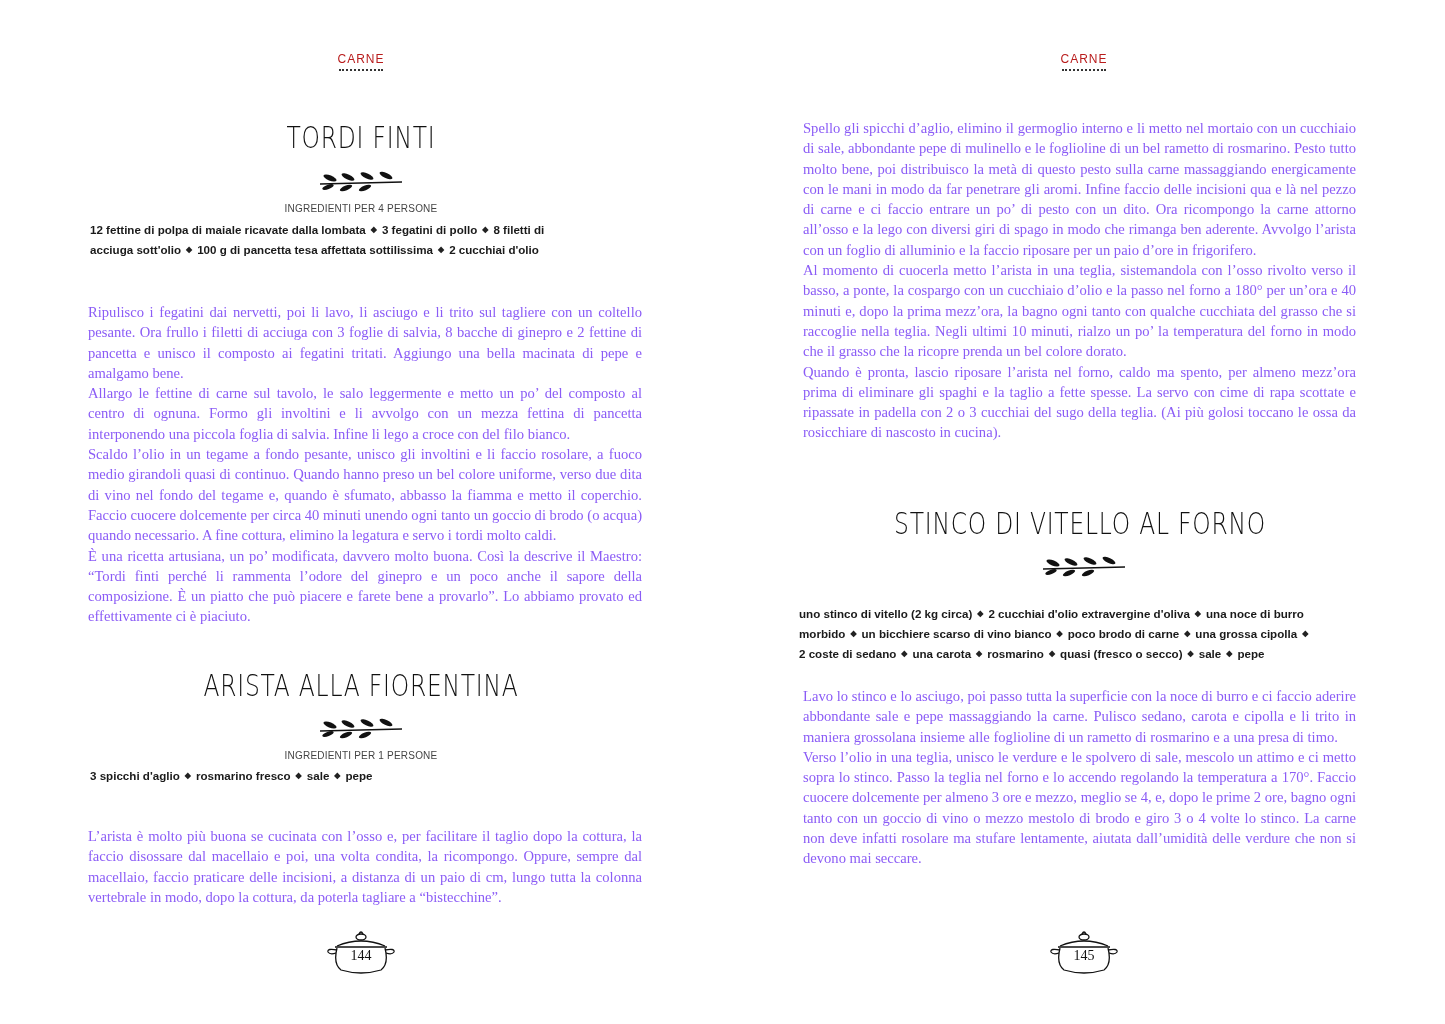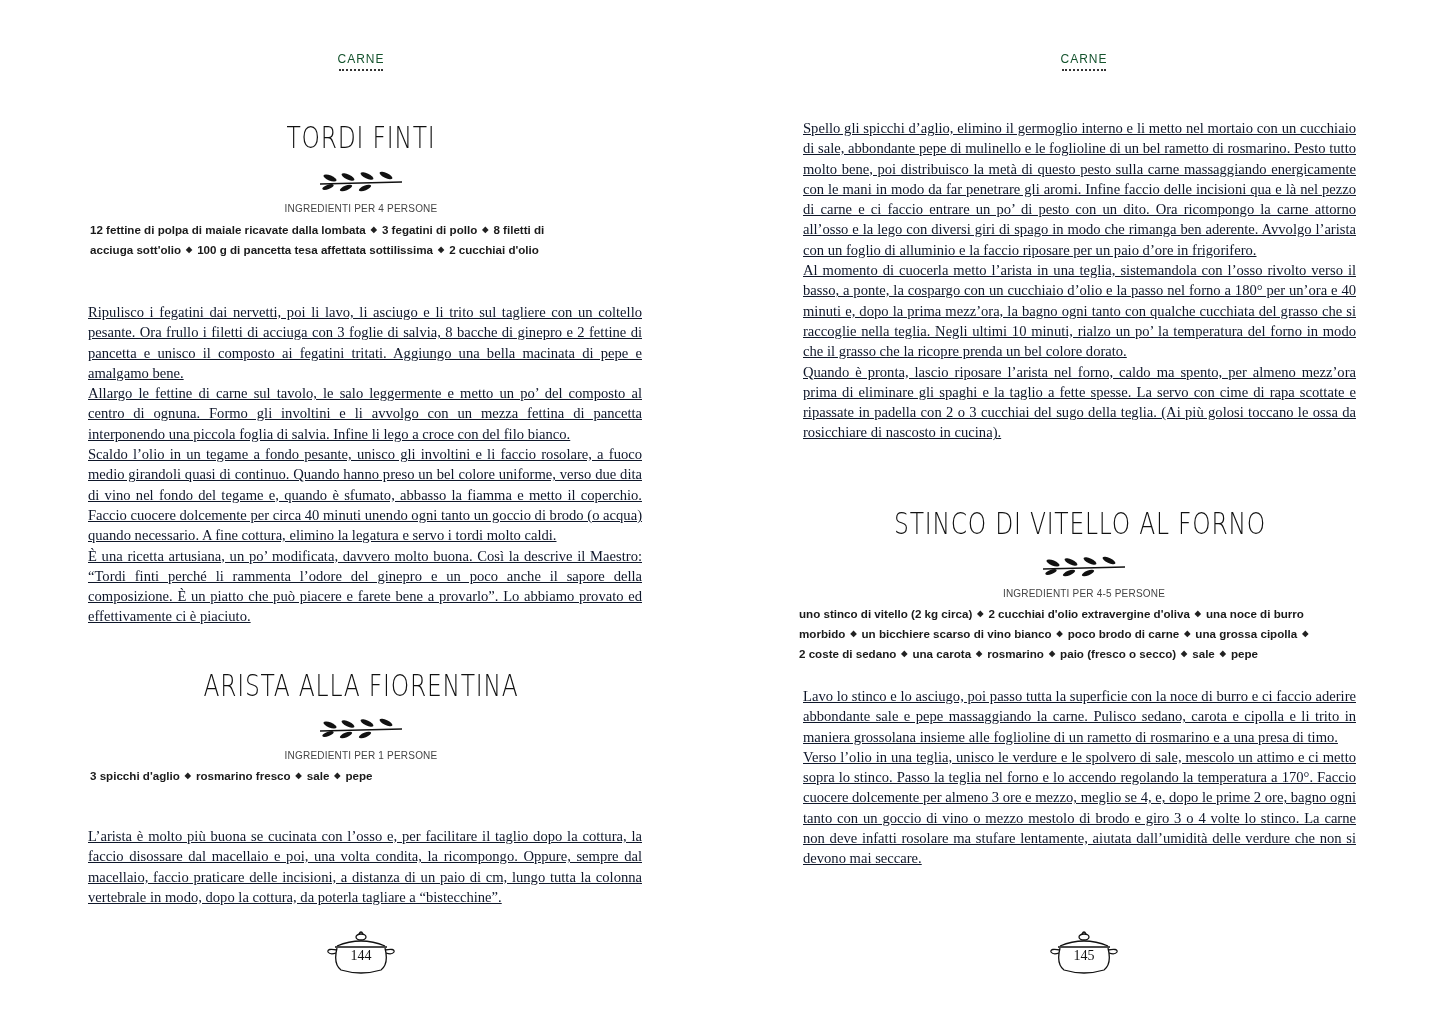--- a/index.html
+++ b/index.html
@@ -8,21 +8,21 @@
     color: #1a1a1a;
   }
   .page { position: absolute; top: 0; height: 1024px; }
   .page.left { left: 0; width: 722px; }
   .page.right { left: 723px; width: 722px; }
 
   .running-head {
     position: absolute; top: 49px; left: 0; width: 100%; text-align: center;
   }
   .running-head .rh-label {
-    font-family: "Liberation Sans", sans-serif; font-size: 12px; letter-spacing: 1px; color: #14532d;
+    font-family: "Liberation Sans", sans-serif; font-size: 12px; letter-spacing: 1px; color: #b91c1c;
     display: inline-block; padding-bottom: 3px;
   }
   .running-head .rh-dots {
     display: block; margin: 0 auto; width: 44px; height: 0; border-top: 2px dotted #333;
   }
 
   .recipe-title {
     position: absolute; left: 0; width: 100%; text-align: center;
     font-family: "DejaVu Sans", sans-serif; font-weight: 300; font-size: 30px;
     letter-spacing: 1px; transform: scaleX(0.78); color: #111;
@@ -35,21 +35,21 @@
   }
   .ing-list {
     position: absolute; text-align: left;
     font-family: "Liberation Sans", sans-serif; font-weight: bold; font-size: 11.6px; line-height: 20px; color: #1a1a1a;
   }
   .ing-list .sep { font-size: 8px; vertical-align: 2px; padding: 0 5px; color: #222; }
 
   .body-text {
     position: absolute;
     font-family: "Liberation Serif", serif; font-size: 14.6px; line-height: 20.3px;
-    color: #0f172a; text-align: justify; text-decoration: underline;
+    color: #8b5cf6; text-align: justify;
   }
   .body-text p { margin: 0; }
 
   .pot { position: absolute; top: 928px; left: 50%; margin-left: -38px; width: 76px; height: 48px; }
   .pot .num {
     position: absolute; top: 20px; left: 0; width: 76px; text-align: center;
     font-family: "Liberation Serif", serif; font-size: 14px; color: #111;
   }
 </style>
 </head>
@@ -138,30 +138,29 @@
   <div class="body-text" style="top:118px; left:80px; width:553px;">
     <p>Spello gli spicchi d’aglio, elimino il germoglio interno e li metto nel mortaio con un cucchiaio di sale, abbondante pepe di mulinello e le foglioline di un bel rametto di rosmarino. Pesto tutto molto bene, poi distribuisco la metà di questo pesto sulla carne massaggiando energicamente con le mani in modo da far penetrare gli aromi. Infine faccio delle incisioni qua e là nel pezzo di carne e ci faccio entrare un po’ di pesto con un dito. Ora ricompongo la carne attorno all’osso e la lego con diversi giri di spago in modo che rimanga ben aderente. Avvolgo l’arista con un foglio di alluminio e la faccio riposare per un paio d’ore in frigorifero.</p>
     <p>Al momento di cuocerla metto l’arista in una teglia, sistemandola con l’osso rivolto verso il basso, a ponte, la cospargo con un cucchiaio d’olio e la passo nel forno a 180° per un’ora e 40 minuti e, dopo la prima mezz’ora, la bagno ogni tanto con qualche cucchiata del grasso che si raccoglie nella teglia. Negli ultimi 10 minuti, rialzo un po’ la temperatura del forno in modo che il grasso che la ricopre prenda un bel colore dorato.</p>
     <p>Quando è pronta, lascio riposare l’arista nel forno, caldo ma spento, per almeno mezz’ora prima di eliminare gli spaghi e la taglio a fette spesse. La servo con cime di rapa scottate e ripassate in padella con 2 o 3 cucchiai del sugo della teglia. (Ai più golosi toccano le ossa da rosicchiare di nascosto in cucina).</p>
   </div>
 
   <div class="recipe-title" style="top:506px; left:-4px;">Stinco di vitello al forno</div>
   <svg class="sprig" style="top:555px;" viewBox="0 0 90 22">
       <use href="#sprig-shape"></use>
     </svg>
-  <div class="ing-head" style="top:588px;">INGREDIENTI PER 4-5 PERSONE</div>
   <div class="ing-list" style="top:604px; left:76px; width:560px;">
     <div>
       <span>uno stinco di vitello (2 kg circa)</span><span class="sep">◆</span><span>2 cucchiai d'olio extravergine d'oliva</span><span class="sep">◆</span><span>una noce di burro</span>
     </div>
     <div>
       <span>morbido</span><span class="sep">◆</span><span>un bicchiere scarso di vino bianco</span><span class="sep">◆</span><span>poco brodo di carne</span><span class="sep">◆</span><span>una grossa cipolla</span><span class="sep">◆</span>
     </div>
     <div>
-      <span>2 coste di sedano</span><span class="sep">◆</span><span>una carota</span><span class="sep">◆</span><span>rosmarino</span><span class="sep">◆</span><span>paio (fresco o secco)</span><span class="sep">◆</span><span>sale</span><span class="sep">◆</span><span>pepe</span>
+      <span>2 coste di sedano</span><span class="sep">◆</span><span>una carota</span><span class="sep">◆</span><span>rosmarino</span><span class="sep">◆</span><span>quasi (fresco o secco)</span><span class="sep">◆</span><span>sale</span><span class="sep">◆</span><span>pepe</span>
     </div>
   </div>
   <div class="body-text" style="top:686px; left:80px; width:553px;">
     <p>Lavo lo stinco e lo asciugo, poi passo tutta la superficie con la noce di burro e ci faccio aderire abbondante sale e pepe massaggiando la carne. Pulisco sedano, carota e cipolla e li trito in maniera grossolana insieme alle foglioline di un rametto di rosmarino e a una presa di timo.</p>
     <p>Verso l’olio in una teglia, unisco le verdure e le spolvero di sale, mescolo un attimo e ci metto sopra lo stinco. Passo la teglia nel forno e lo accendo regolando la temperatura a 170°. Faccio cuocere dolcemente per almeno 3 ore e mezzo, meglio se 4, e, dopo le prime 2 ore, bagno ogni tanto con un goccio di vino o mezzo mestolo di brodo e giro 3 o 4 volte lo stinco. La carne non deve infatti rosolare ma stufare lentamente, aiutata dall’umidità delle verdure che non si devono mai seccare.</p>
   </div>
 
   <div class="pot">
     <svg width="76" height="48" viewBox="0 0 76 48">
         <use href="#pot-shape"></use>

